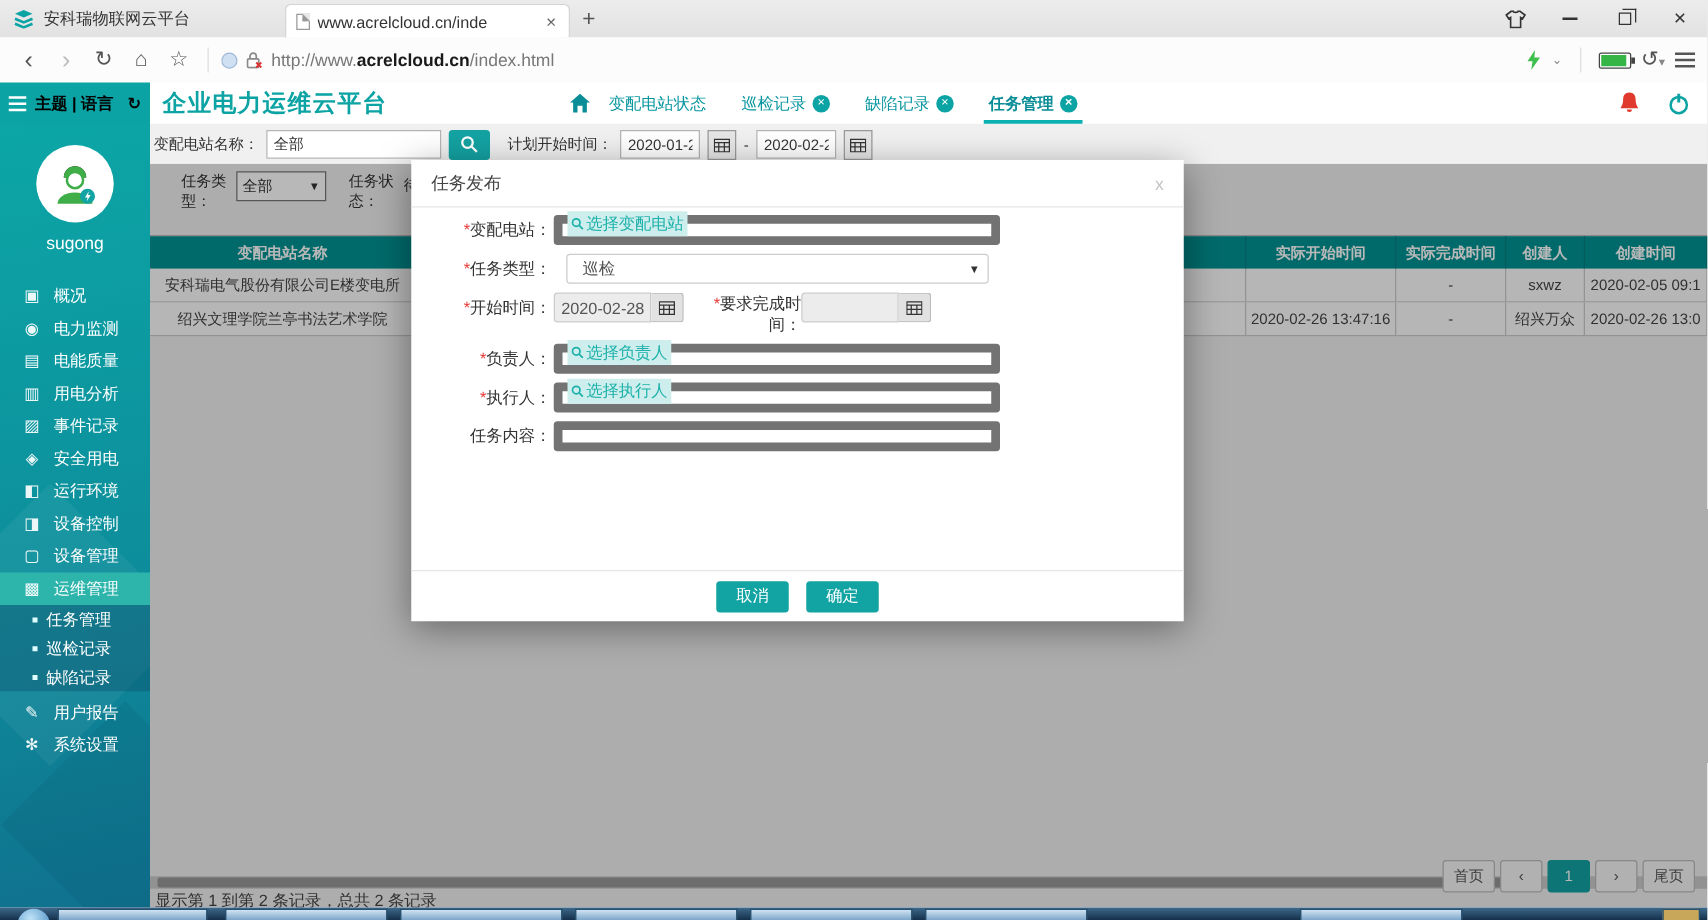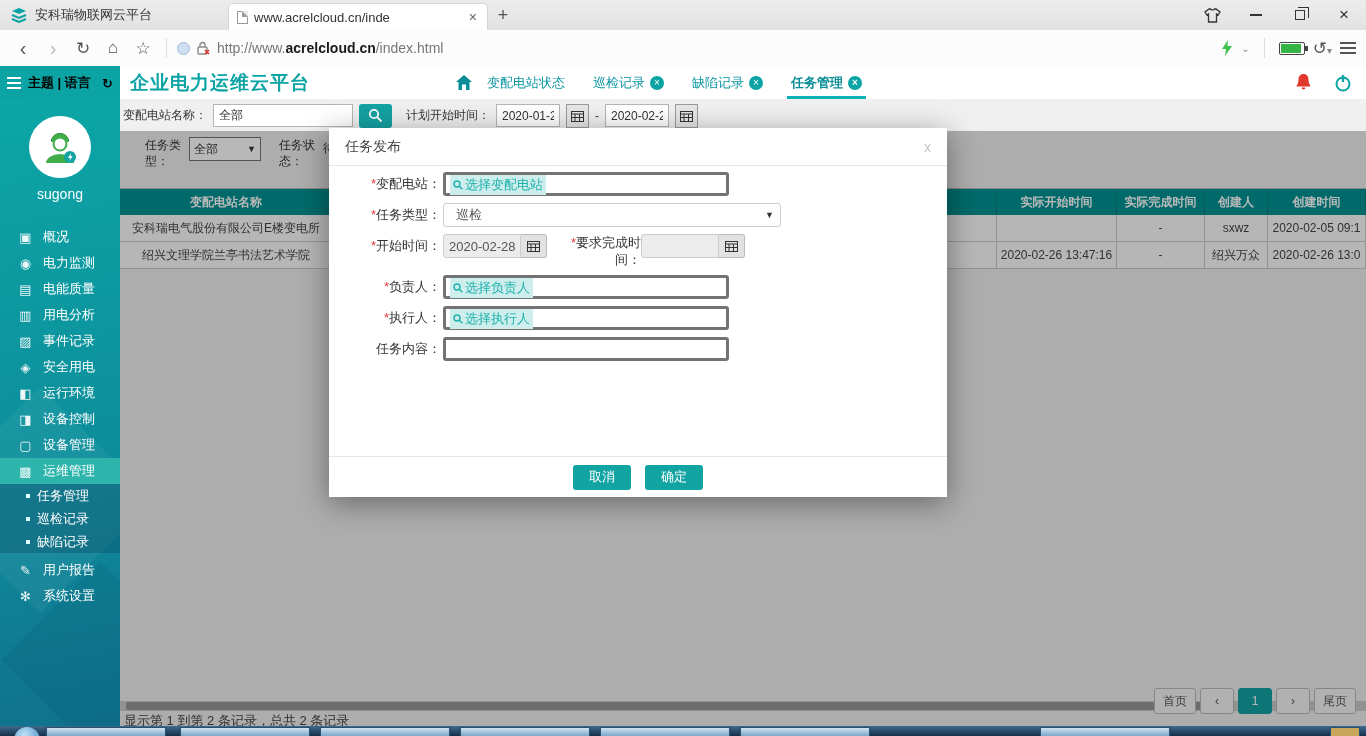--- a/index.html
+++ b/index.html
@@ -3,21 +3,21 @@
 <meta charset="utf-8">
 <style>
 * { margin:0; padding:0; box-sizing:border-box; }
 html,body { width:1366px; height:736px; overflow:hidden;
   font-family:"Liberation Sans","DejaVu Sans",sans-serif; background:#fff; }
 .page { position:relative; width:1366px; height:736px; overflow:hidden; }
 
 
 .titlebar { height:30px; background:linear-gradient(#ececec,#e2e2e2); display:flex; align-items:stretch; }
 .brandarea { display:flex; align-items:center; gap:7px; padding:0 10px; width:228px; font-size:13px; color:#333; }
-.tab { margin-top:3px; width:260px; background:#fff; border:1px solid #d5d5d5; border-bottom:none;
+.tab { margin-top:3px; width:228px; background:#fff; border:1px solid #d5d5d5; border-bottom:none;
   border-radius:5px 5px 0 0; display:flex; align-items:center; gap:6px; padding:0 8px; font-size:13px; color:#333; }
 .tab .grow { flex:1; overflow:hidden; white-space:nowrap; }
 .tab-close { color:#666; font-size:14px; padding:0 2px; cursor:pointer; }
 .newtab { width:30px; display:flex; align-items:center; justify-content:center; font-size:18px; color:#555; }
 .tb-spacer { flex:1; }
 .winbtn { width:44px; display:flex; align-items:center; justify-content:center; color:#333; font-size:14px; }
 .restore-glyph { width:10px; height:10px; border:1px solid #333; position:relative; }
 .restore-glyph:before { content:""; position:absolute; left:2px; top:-4px; width:10px; height:10px; border:1px solid #333; border-bottom:none; border-left:none; }
 .min-glyph { width:12px; height:0; border-top:2px solid #333; }
 .pageicon { width:11px; height:13px; border:1px solid #999; background:#fff; position:relative; }
@@ -104,21 +104,21 @@
 
 
 .modal { position:absolute; left:329px; top:28px; width:618px; height:369px; background:#fff; z-index:40;
   box-shadow:0 6px 28px rgba(0,0,0,0.4); display:flex; flex-direction:column; }
 .m-head { height:38px; flex:none; display:flex; align-items:center; padding:0 16px; font-size:14px; color:#444; border-bottom:1px solid #e6e6e6; }
 .m-close { margin-left:auto; color:#c5c5c5; font-size:14px; cursor:pointer; }
 .m-body { flex:1; padding-top:6px; overflow:hidden; }
 .fr { display:flex; margin-bottom:7px; align-items:flex-start; }
 .flabel { width:112px; text-align:right; font-size:13px; color:#333; line-height:24px; white-space:nowrap; }
 .star { color:#e53935; }
-.finp { width:286px; height:24px; border:3px solid #737373; border-radius:3px; background:#fff; display:flex; align-items:flex-start; padding:0 4px; font-size:13px; }
+.finp { width:357px; height:24px; border:7px solid #737373; border-radius:3px; background:#fff; display:flex; align-items:flex-end; padding:0 4px; font-size:13px; }
 .pick { background:#cdeeec; color:#1db1ab; display:inline-flex; align-items:center; gap:2px; padding:1px 3px; font-size:13px; cursor:pointer; }
 .fsel { width:338px; height:24px; border:1px solid #ccc; border-radius:3px; background:#fff; display:flex; align-items:center; justify-content:space-between; padding:0 6px; font-size:13px; color:#555; cursor:pointer; }
 .fdate { width:78px; height:24px; border:1px solid #ccc; border-radius:3px 0 0 3px; background:#ececec; font-size:13px; color:#555; display:flex; align-items:center; padding:0 5px; overflow:hidden; white-space:nowrap; }
 .fcal { width:26px; height:24px; background:#e2e2e2; border:1px solid #bbb; border-left:none; border-radius:0 3px 3px 0; display:flex; align-items:center; justify-content:center; cursor:pointer; }
 .dl-label { width:72px; margin-left:22px; text-align:right; font-size:13px; color:#333; line-height:17px; }
 .m-foot { flex:none; height:41px; border-top:1px solid #e6e6e6; display:flex; align-items:center; justify-content:center; gap:14px; }
 .mbtn { min-width:58px; height:25px; background:#12a3a3; color:#fff; border:none; border-radius:3px; font-size:13px; cursor:pointer; font-family:inherit; }
 
 
 .taskbar { position:absolute; left:0; bottom:0; width:1366px; height:10px; background:linear-gradient(#3f6a8c,#14304b); z-index:100; }
@@ -444,21 +444,21 @@
                   <circle cx="4" cy="4" r="3" fill="none" stroke="#1db1ab" stroke-width="1.4"></circle>
                   <line x1="6.3" y1="6.3" x2="9.3" y2="9.3" stroke="#1db1ab" stroke-width="1.4"></line>
                 </svg>
               <span>选择变配电站</span>
             </span>
           </div>
         </div>
 
         <div class="fr">
           <div class="flabel"><span class="star">*</span><span>任务类型：</span></div>
-          <div class="fsel" style="margin-left:2px;padding-left:12px;">
+          <div class="fsel" style="margin-left:12px;padding-left:12px;">
             <span>巡检</span>
             <span class="caret">▼</span>
           </div>
         </div>
 
         <div class="fr">
           <div class="flabel"><span class="star">*</span><span>开始时间：</span></div>
           <div class="fdate" style="margin-left:2px;">2020-02-28</div>
           <div class="fcal">
             <svg width="13" height="12" viewBox="0 0 13 12">

